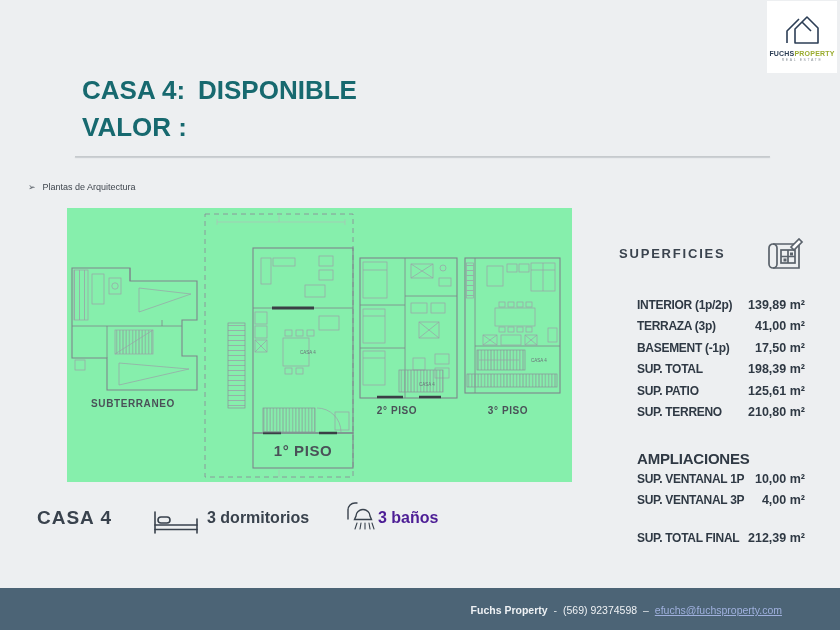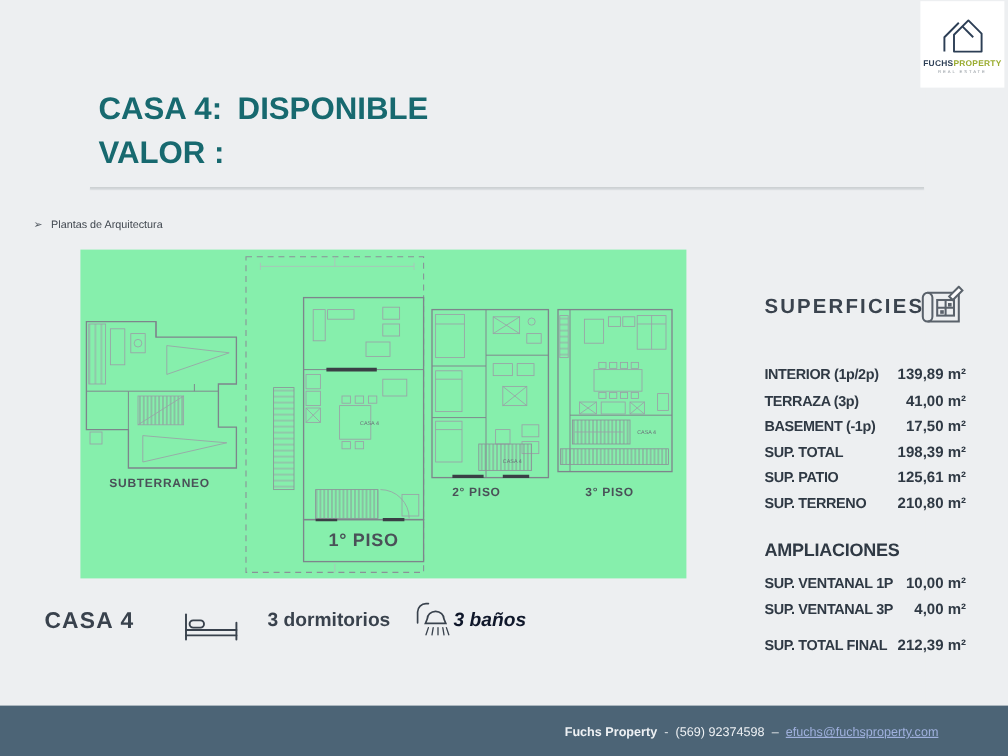--- a/index.html
+++ b/index.html
@@ -25,38 +25,38 @@
   .bullet-row { position:absolute; left:28px; top:182px; font-size:9px; color:#40474f; display:flex; align-items:center; }
   .bullet-marker { margin-right:7px; font-size:9px; color:#555c64; }
 
   
   .plan-panel { position:absolute; left:67px; top:208px; width:505px; height:274px; background:#86efac; }
   .plans-svg { position:absolute; left:0; top:0; width:505px; height:274px; }
   .plan-label { position:absolute; transform:translateX(-50%); font-size:10px; font-weight:600;
                 color:#4a5158; letter-spacing:0.6px; white-space:nowrap; }
 
   
-  .sup-title { position:absolute; left:637px; top:246px; font-size:17px; font-weight:bold;
+  .sup-title { position:absolute; left:619px; top:246px; font-size:13px; font-weight:bold;
                letter-spacing:1.8px; color:#3a434e; }
   .bp-icon { position:absolute; left:764px; top:238px; }
   .sup-rows { position:absolute; left:637px; top:298px; width:168px; }
-  .sup-row { display:flex; justify-content:space-between; align-items:flex-end; height:21.4px; }
+  .sup-row { display:flex; justify-content:space-between; align-items:flex-start; height:21.4px; }
   .sup-label { font-size:12px; font-weight:bold; color:#2f3944; letter-spacing:-0.3px; white-space:nowrap; }
   .sup-value { font-size:12.5px; font-weight:bold; color:#2f3944; white-space:nowrap; }
   .amp-title { position:absolute; left:637px; top:450px; font-size:15px; font-weight:bold; color:#2f3944; letter-spacing:-0.2px; }
   .amp-rows { position:absolute; left:637px; top:472px; width:168px; }
   .total-row { position:absolute; left:637px; top:531px; width:168px; display:flex; justify-content:space-between; }
 
   
   .summary-casa { position:absolute; left:37px; top:507px; font-size:19px; font-weight:bold;
                   color:#39424d; letter-spacing:1px; }
   .bed-icon { position:absolute; left:152px; top:508px; }
-  .summary-bed { position:absolute; left:223px; top:509px; font-size:16px; font-weight:bold; color:#39424d;text-align:center; }
+  .summary-bed { position:absolute; left:207px; top:509px; font-size:16px; font-weight:bold; color:#39424d;text-align:center; }
   .shower-icon { position:absolute; left:344px; top:501px; }
-  .summary-bath { position:absolute; left:378px; top:509px; font-size:16px; font-weight:bold; color:#0f172a;font-style:italic; }
+  .summary-bath { position:absolute; left:378px; top:509px; font-size:16px; font-weight:bold; color:#4c1d95; }
 
   
   .footer { position:absolute; left:0; bottom:0; width:840px; height:42px; background:#4c6476; }
   .footer-text { position:absolute; right:58px; top:16px; font-size:10.5px; color:#eef1f4; white-space:nowrap; }
   .f-company { font-weight:bold;padding-left:36px; }
   .f-sep { margin:0 3px; color:#dfe4e8; }
   .f-email { color:#9fb0dd; text-decoration:underline; cursor:pointer; }
 </style>
 </head>
 <body>

